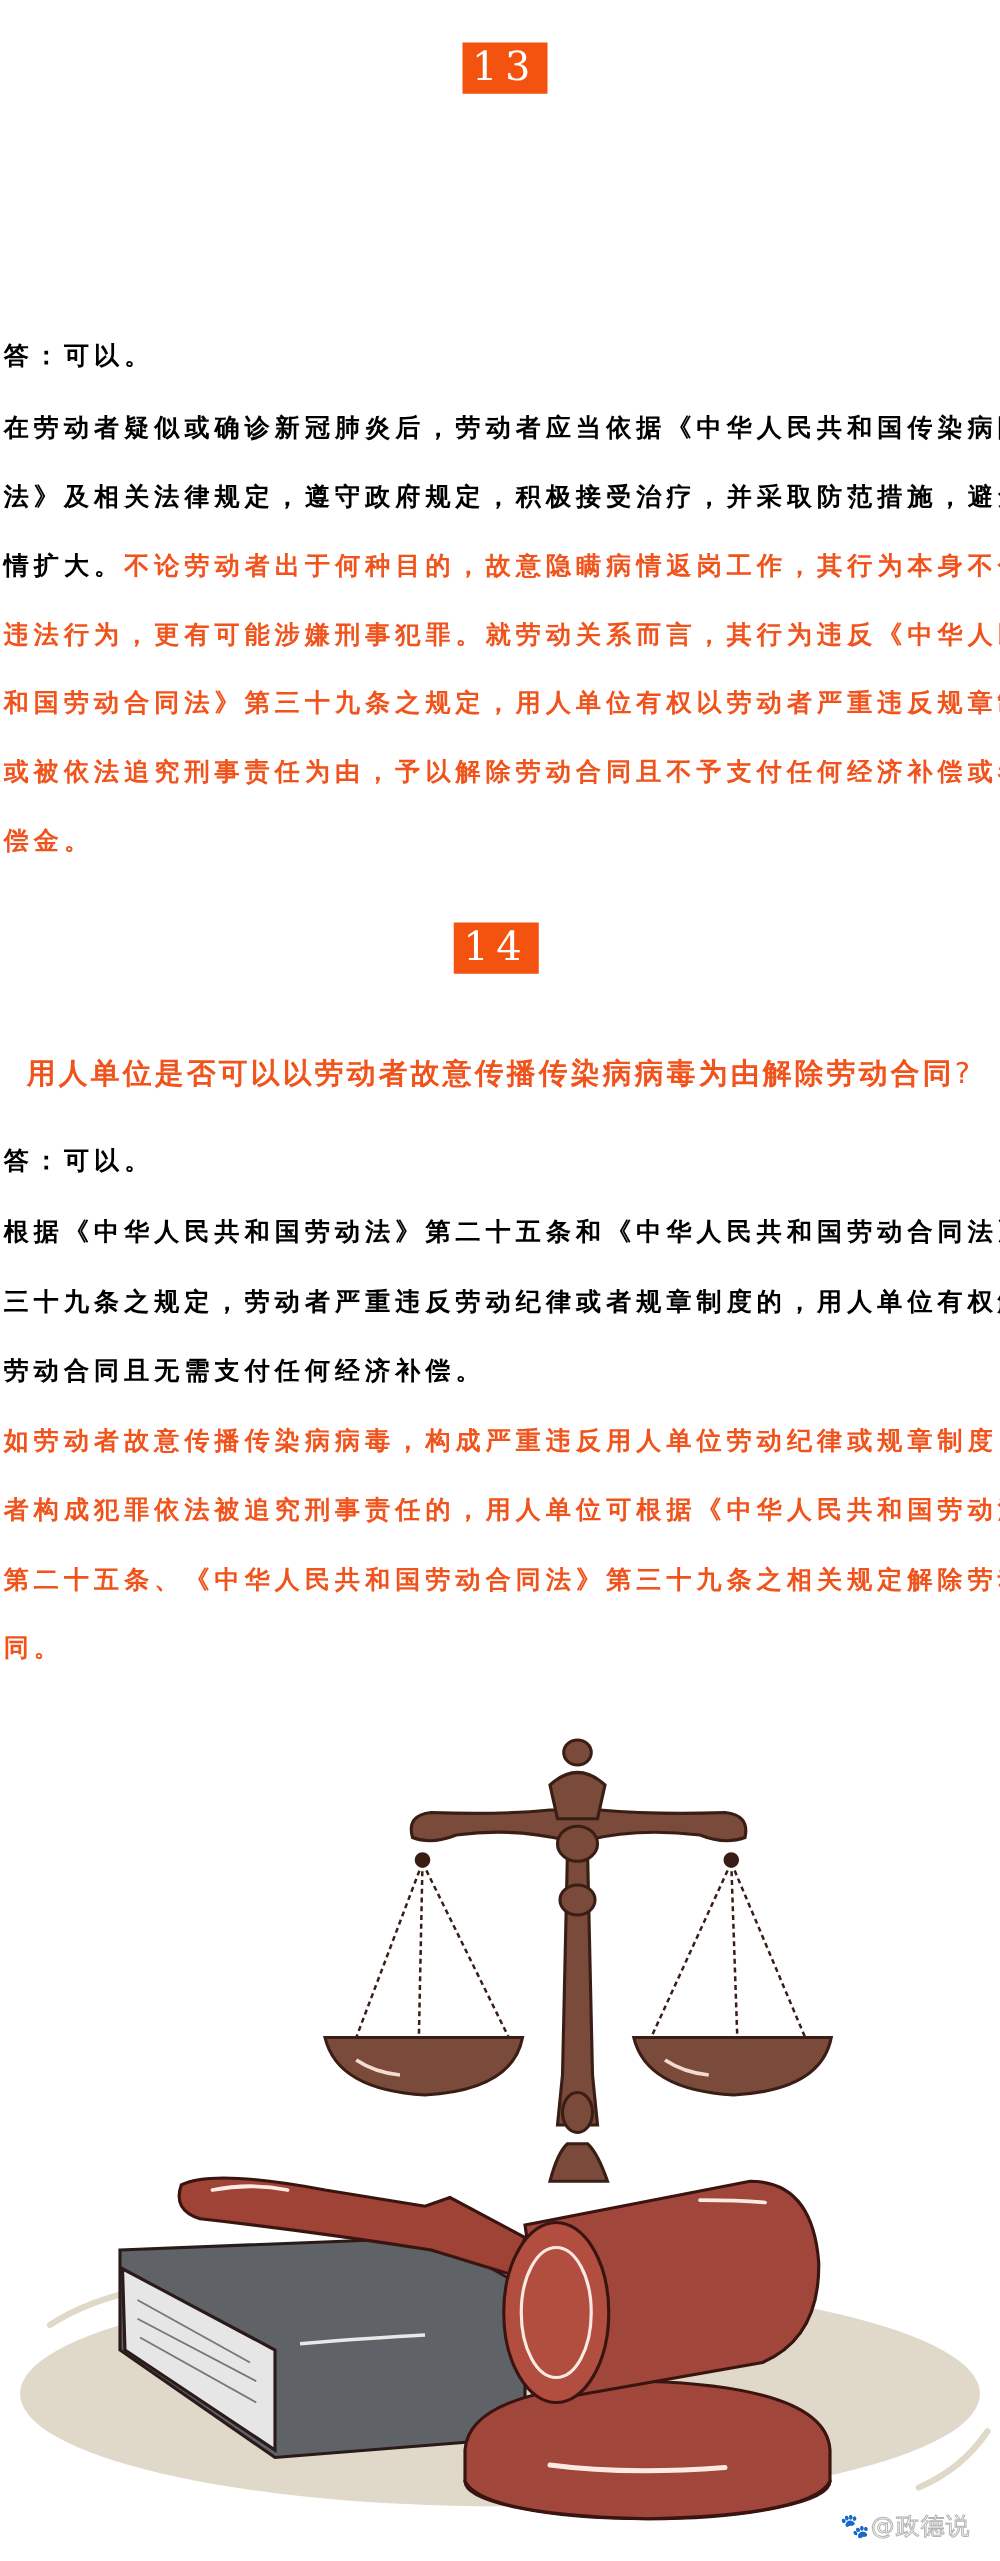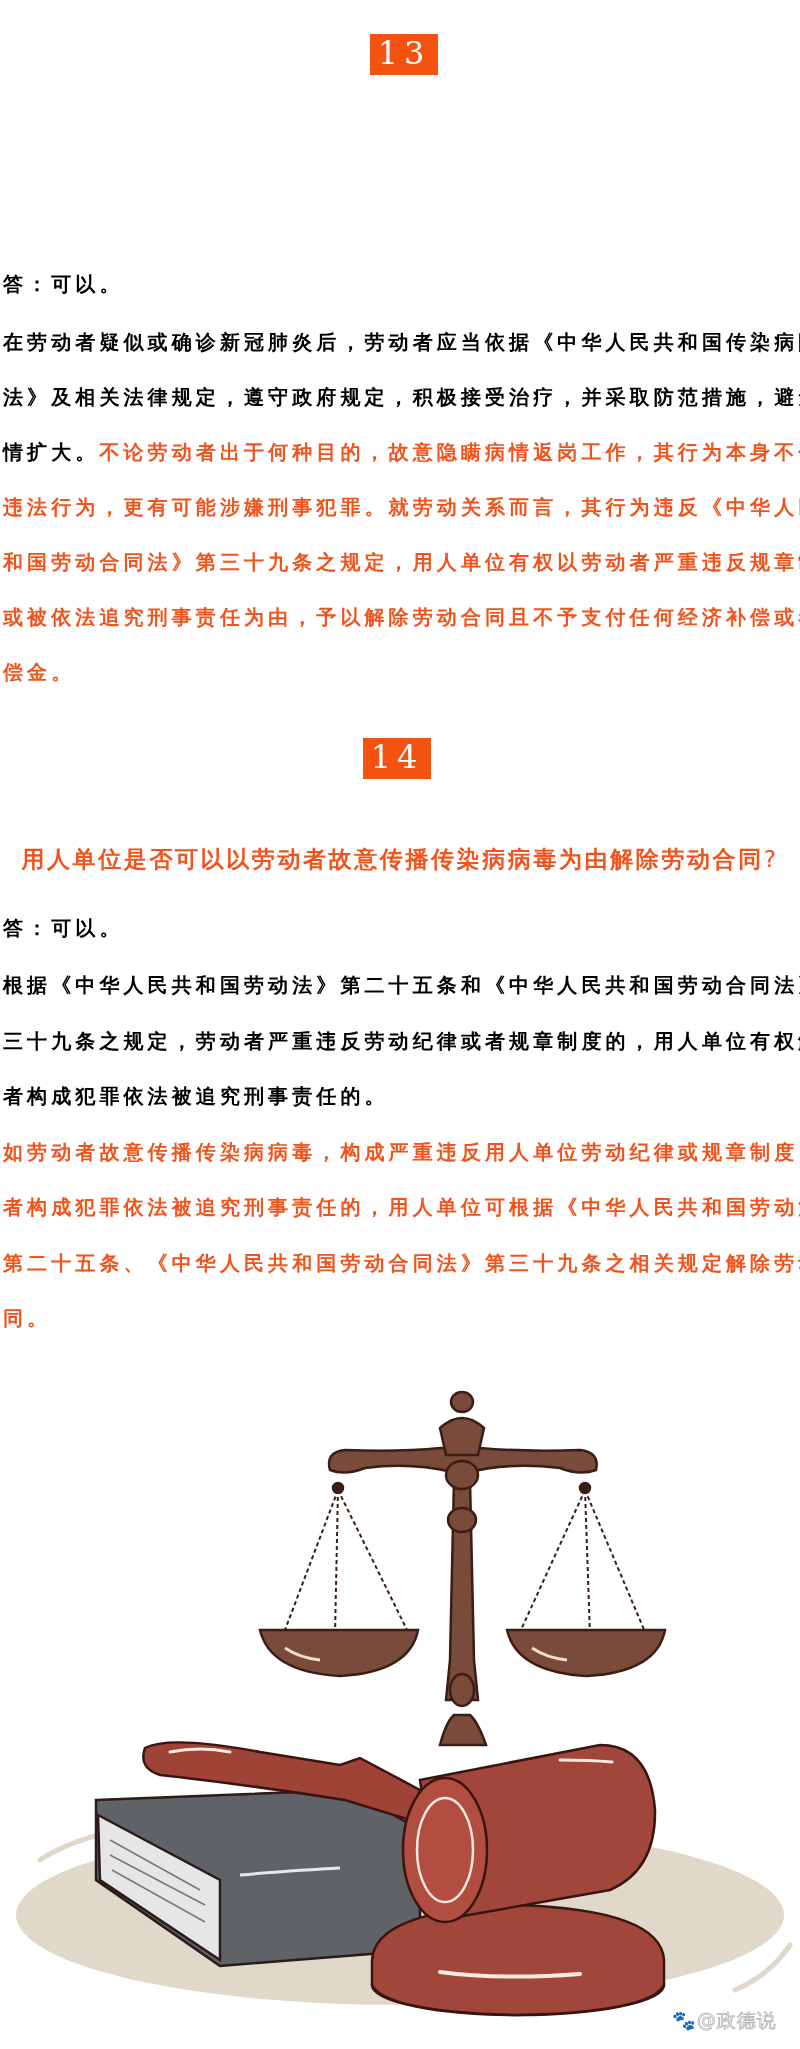--- a/index.html
+++ b/index.html
@@ -37,21 +37,21 @@
   </div>
 
 <div class="badge" style="left:363px; top:738px;">14</div>
 <div class="question" style="top:844px;">
   <span>用人单位是否可以以劳动者故意传播传染病病毒为由解除劳动合同</span><span class="qm">?</span>
 </div>
 <div class="line dark" style="top:914px;">答：可以。</div>
 <div id="body14">
     <div class="line" style="top: 971px;"><span class="dark">根据《中华人民共和国劳动法》第二十五条和《中华人民共和国劳动合同法》第</span></div>
     <div class="line" style="top: 1026.5px;"><span class="dark">三十九条之规定，劳动者严重违反劳动纪律或者规章制度的，用人单位有权解除</span></div>
-    <div class="line" style="top: 1082px;"><span class="dark">者构成犯罪依法被追究刑事责任的。</span></div>
+    <div class="line" style="top: 1082px;"><span class="dark">劳动合同且无需支付任何经济补偿。</span></div>
     <div class="line" style="top: 1137.5px;"><span class="orange">如劳动者故意传播传染病病毒，构成严重违反用人单位劳动纪律或规章制度，或</span></div>
     <div class="line" style="top: 1193px;"><span class="orange">者构成犯罪依法被追究刑事责任的，用人单位可根据《中华人民共和国劳动法》</span></div>
     <div class="line" style="top: 1248.5px;"><span class="orange">第二十五条、《中华人民共和国劳动合同法》第三十九条之相关规定解除劳动合</span></div>
     <div class="line" style="top: 1304px;"><span class="orange">同。</span></div>
   </div>
 
 <svg class="art" viewBox="0 1380 800 669">
 
   <g>
     <ellipse cx="400" cy="1915" rx="384" ry="90" fill="#E0D8C8"></ellipse>

